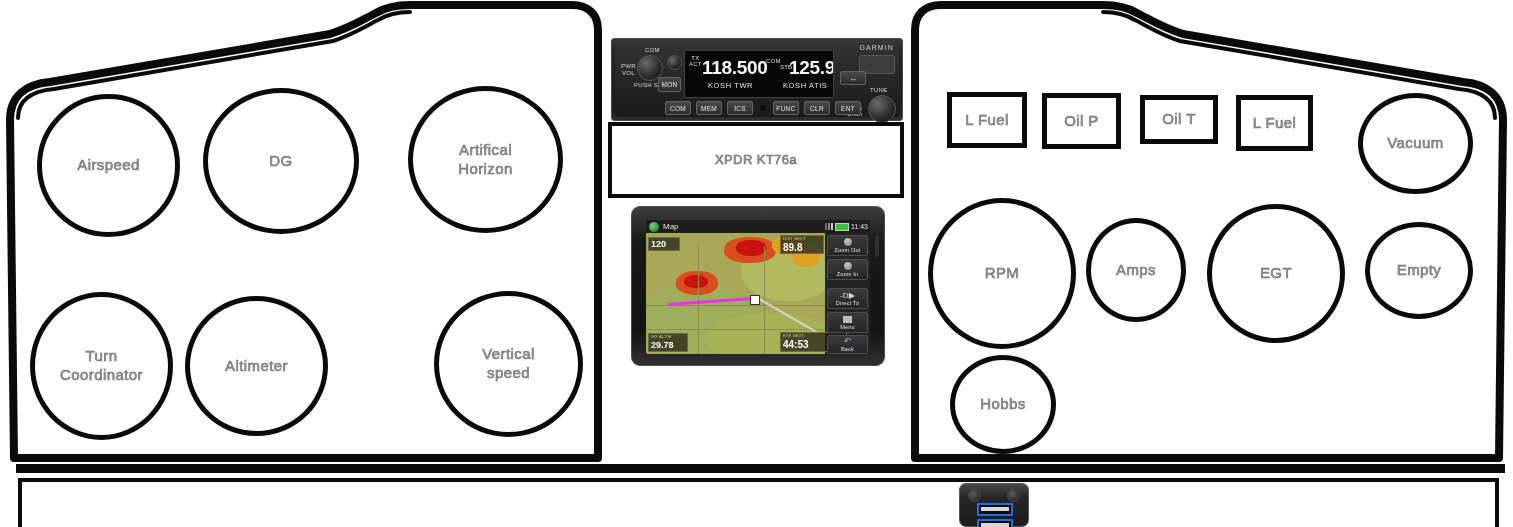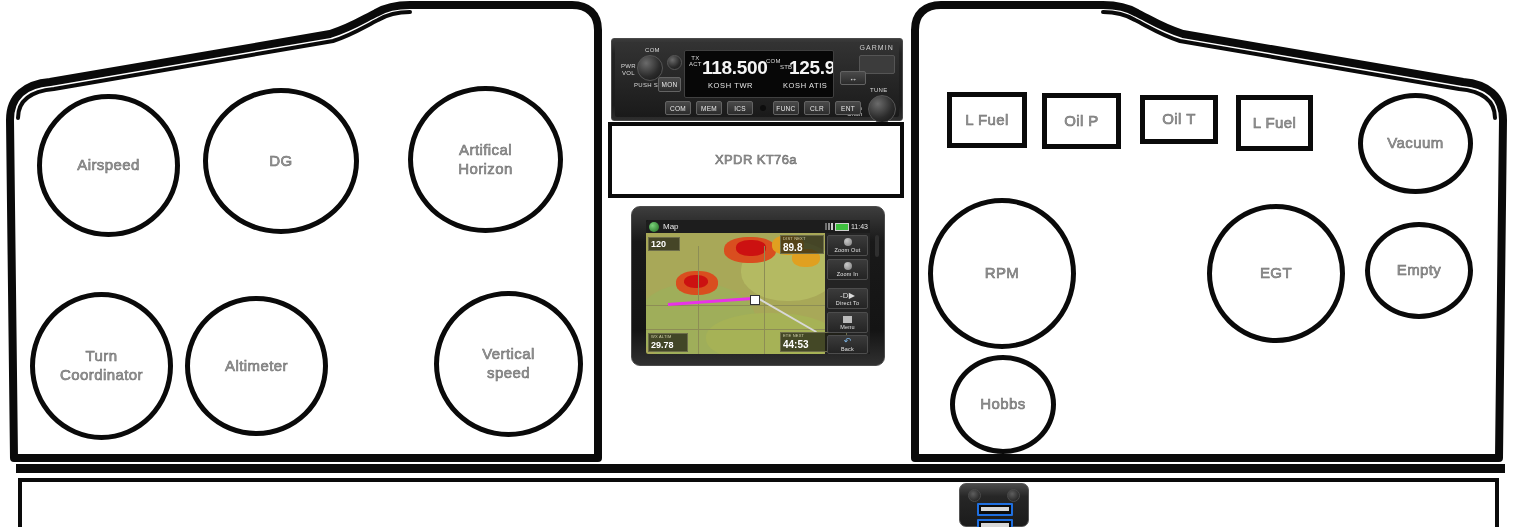--- a/index.html
+++ b/index.html
@@ -563,20 +563,23 @@
   <div class="gauge-rect" style="left:1236px; top:95px; width:77px; height:56px;">
     <span class="gauge-label">L Fuel</span>
   </div>
 
   <div class="gauge-round" style="left:1358px; top:93px; width:115px; height:101px;">
     <span class="gauge-label">Vacuum</span>
   </div>
   <div class="gauge-round" style="left:928px;  top:198px; width:148px; height:151px;">
     <span class="gauge-label">RPM</span>
   </div>
+  <div class="gauge-round" style="left:1086px; top:218px; width:100px; height:104px;">
+    <span class="gauge-label">Amps</span>
+  </div>
   <div class="gauge-round" style="left:1207px; top:204px; width:138px; height:139px;">
     <span class="gauge-label">EGT</span>
   </div>
   <div class="gauge-round" style="left:1365px; top:222px; width:108px; height:97px;">
     <span class="gauge-label">Empty</span>
   </div>
   <div class="gauge-round" style="left:950px;  top:355px; width:106px; height:99px;">
     <span class="gauge-label">Hobbs</span>
   </div>
 

